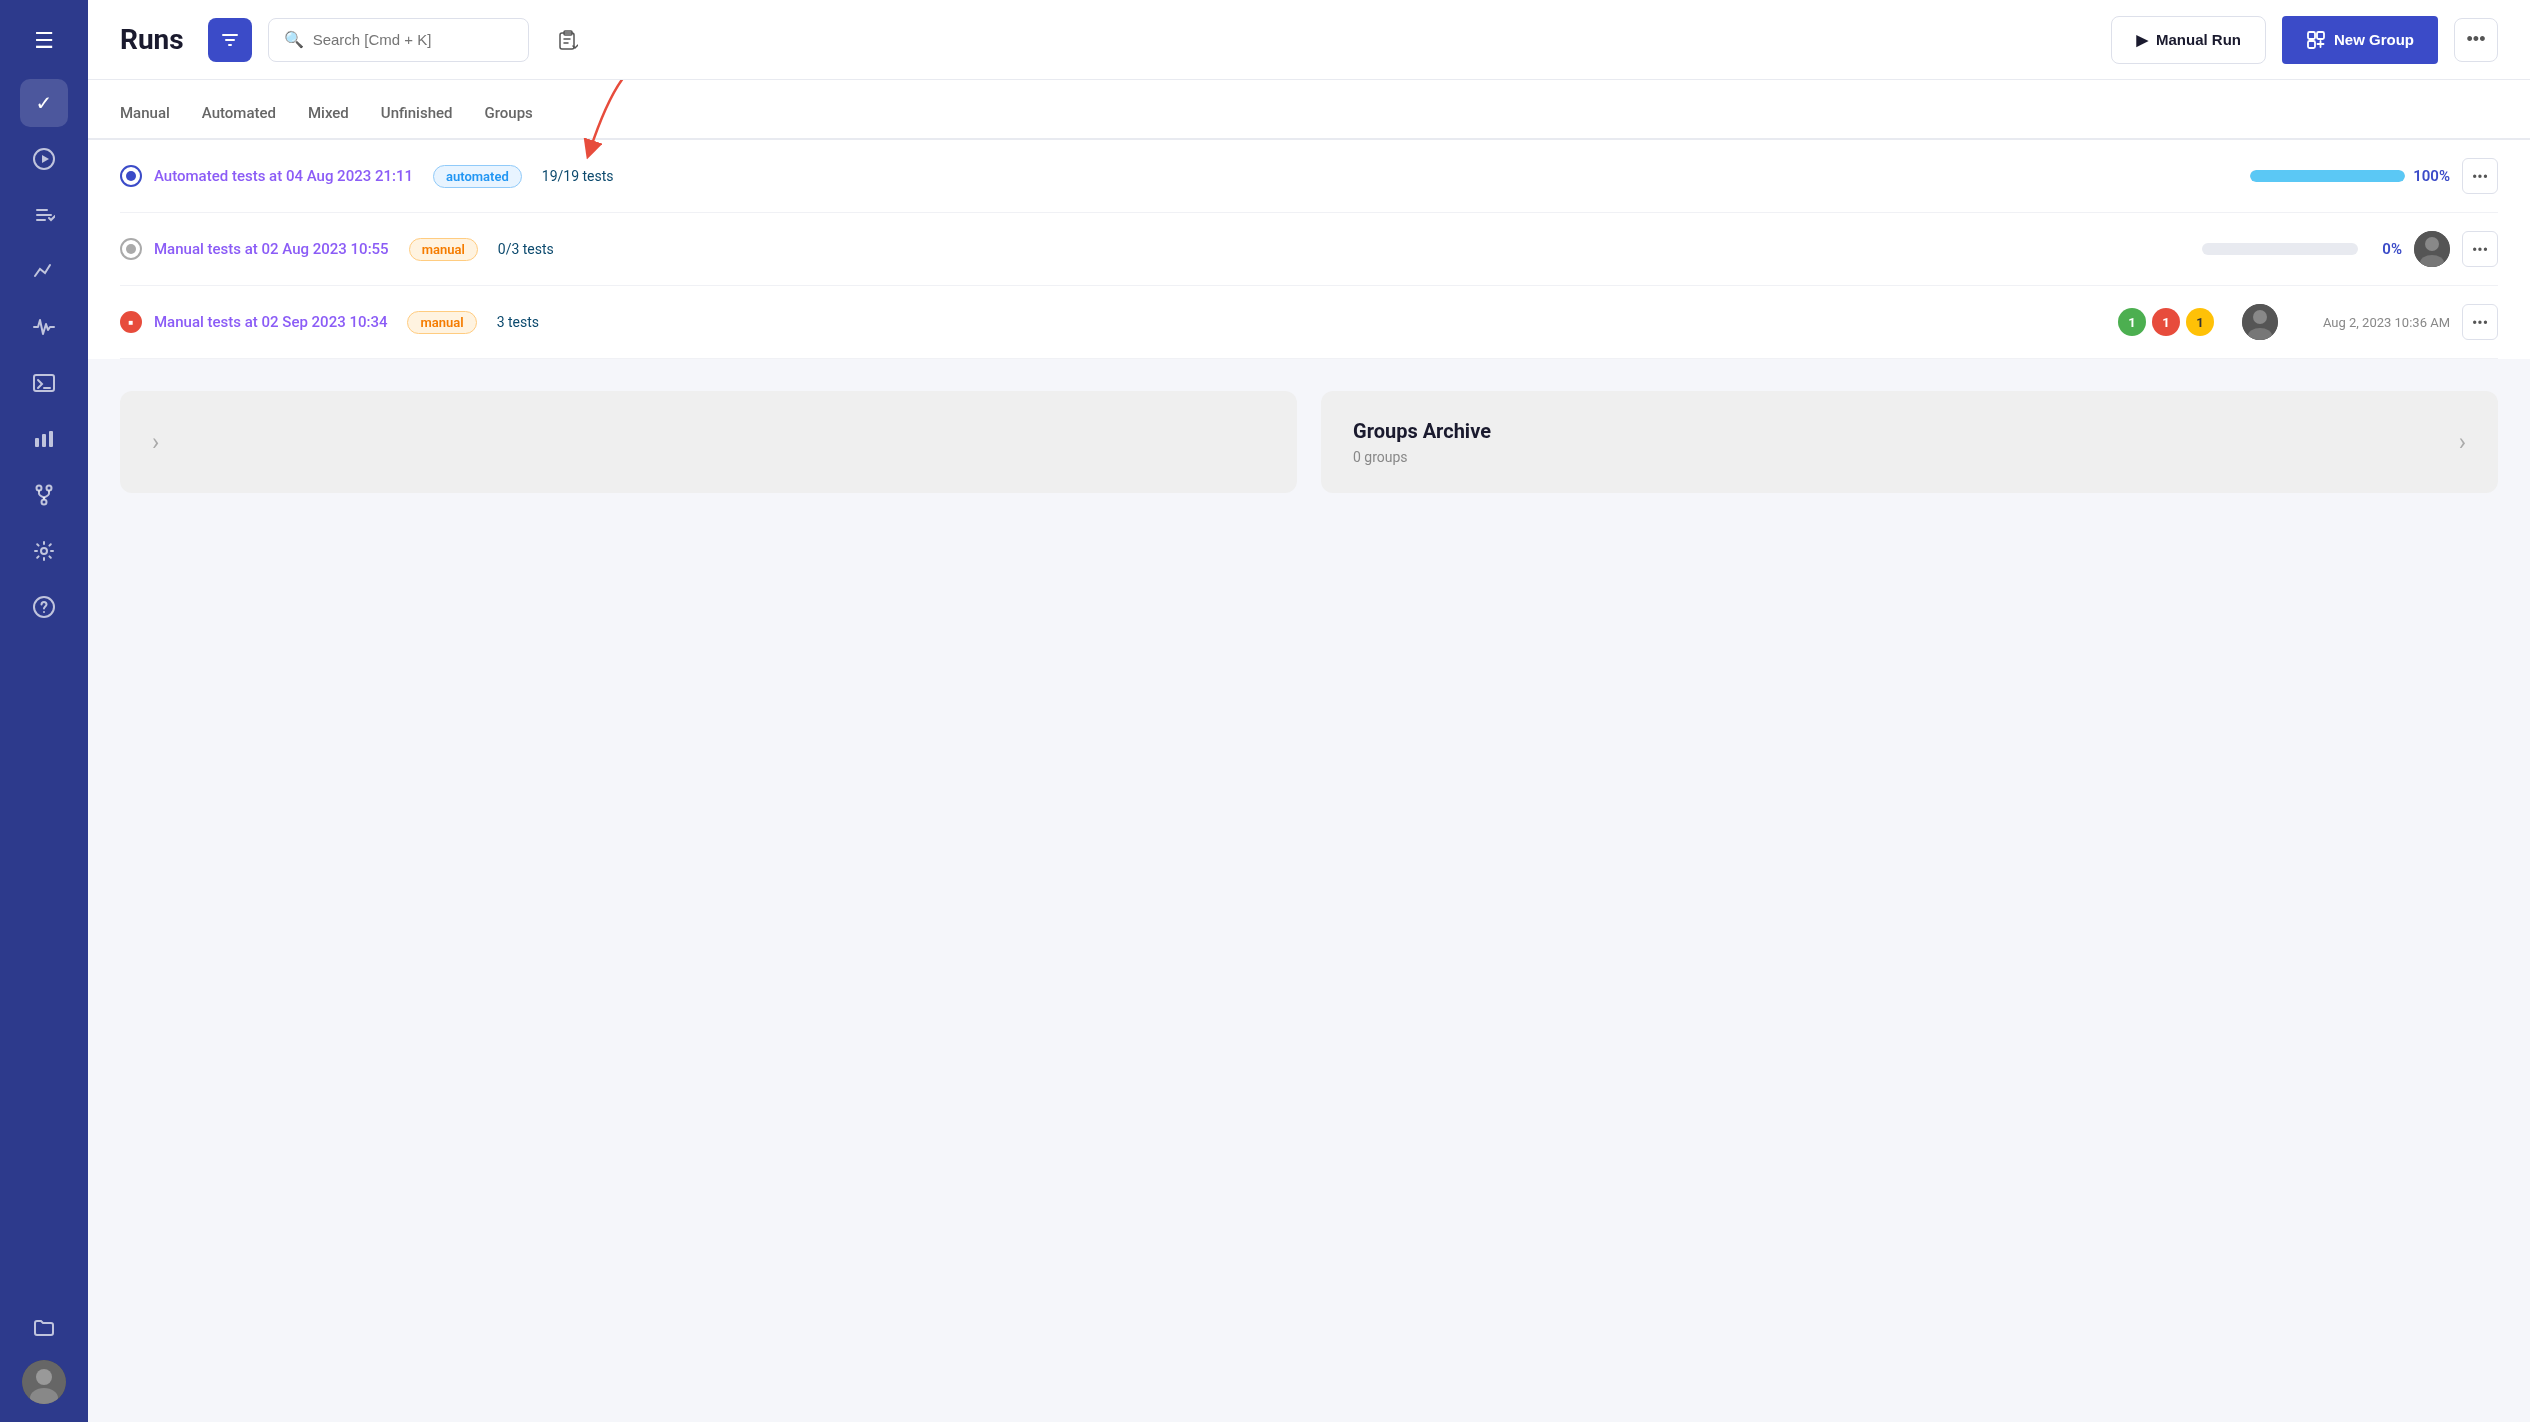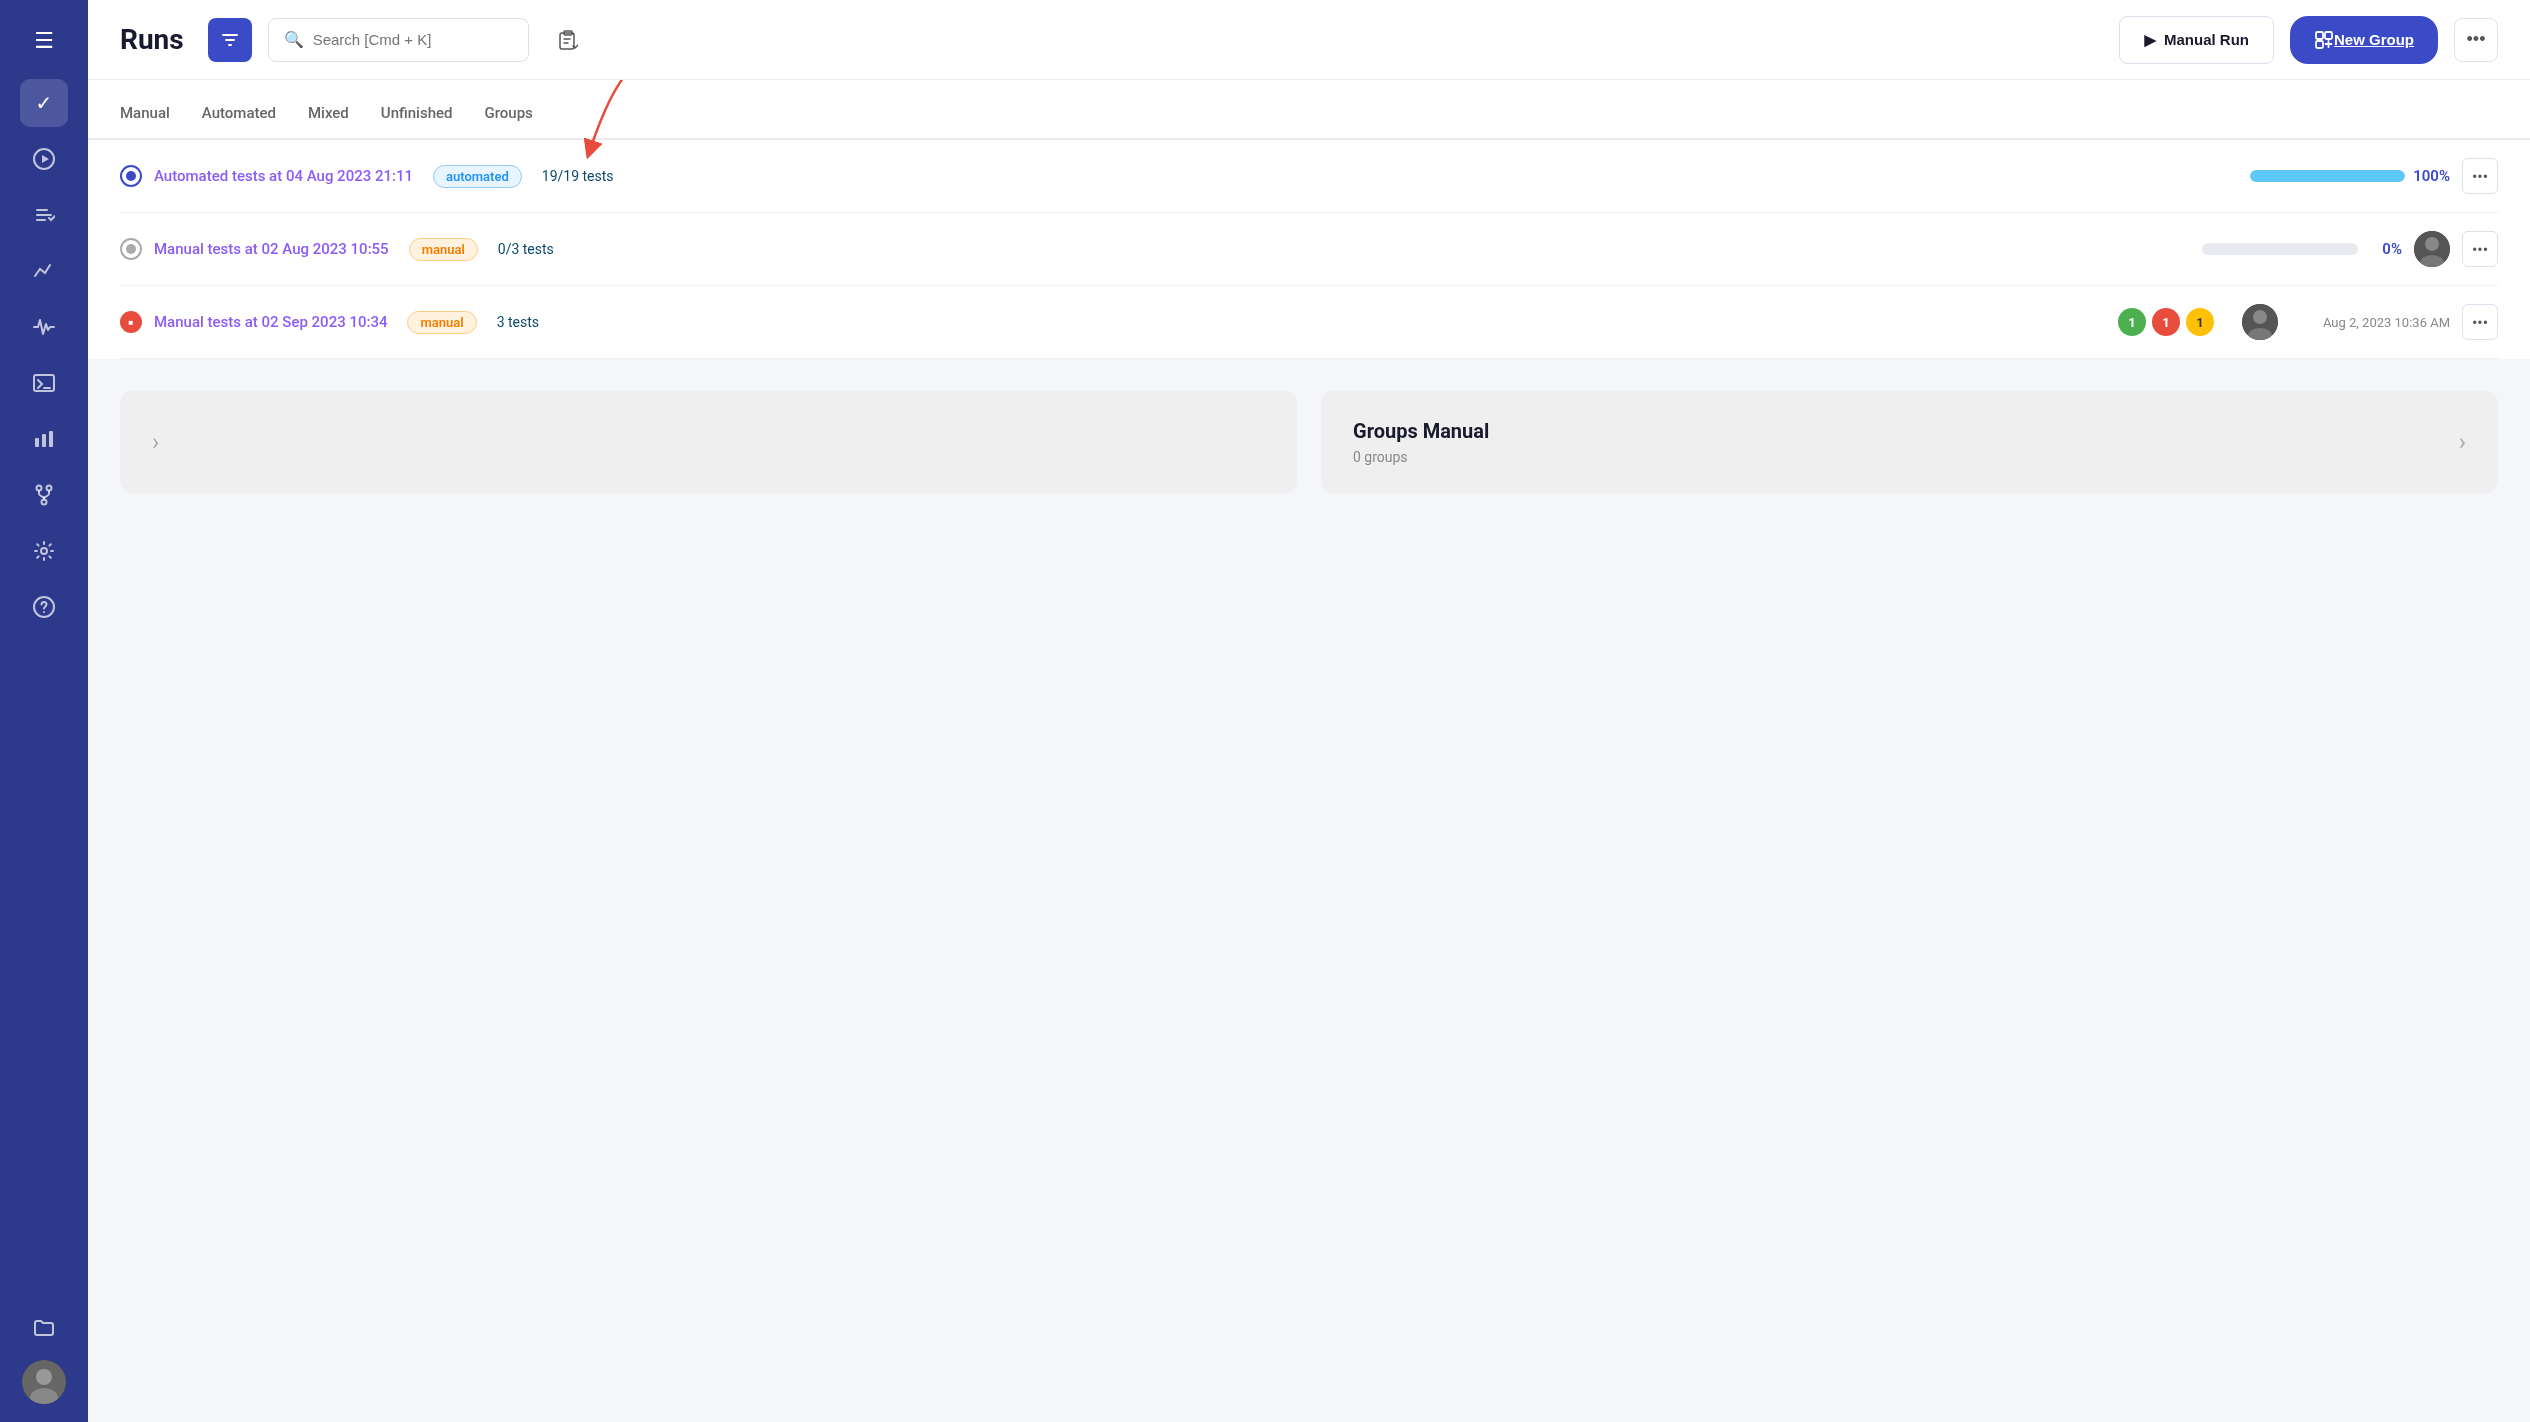--- a/index.html
+++ b/index.html
@@ -130,31 +130,30 @@
       border: 1.5px solid #dde0ea;
       border-radius: 8px;
       font-size: 15px;
       font-weight: 600;
       color: #1a1a2e;
       cursor: pointer;
     }
     .new-group-btn {
       display: flex;
       align-items: center;
-      gap: 0;
+      gap: 8px;
       padding: 0 24px;
       height: 48px;
       background: #3b4bc8;
       border: none;
-      border-radius: 18px;
+      border-radius: 4px;
       font-size: 15px;
       font-weight: 600;
       color: white;
       cursor: pointer;
-      text-decoration: underline;
     }
     .more-btn {
       width: 44px;
       height: 44px;
       border: 1.5px solid #dde0ea;
       border-radius: 8px;
       background: white;
       display: flex;
       align-items: center;
       justify-content: center;
@@ -580,21 +579,21 @@
       </div>
 
     </div>
 
     <div class="archive-section">
       <div class="archive-card">
         <div class="archive-chevron">›</div>
       </div>
       <div class="archive-card">
         <div class="archive-card-text">
-          <div class="archive-card-title">Groups Manual</div>
+          <div class="archive-card-title">Groups Archive</div>
           <div class="archive-card-subtitle">0 groups</div>
         </div>
         <div class="archive-chevron">›</div>
       </div>
     </div>
 
   </div>
 </div>
 
 </body></html>

